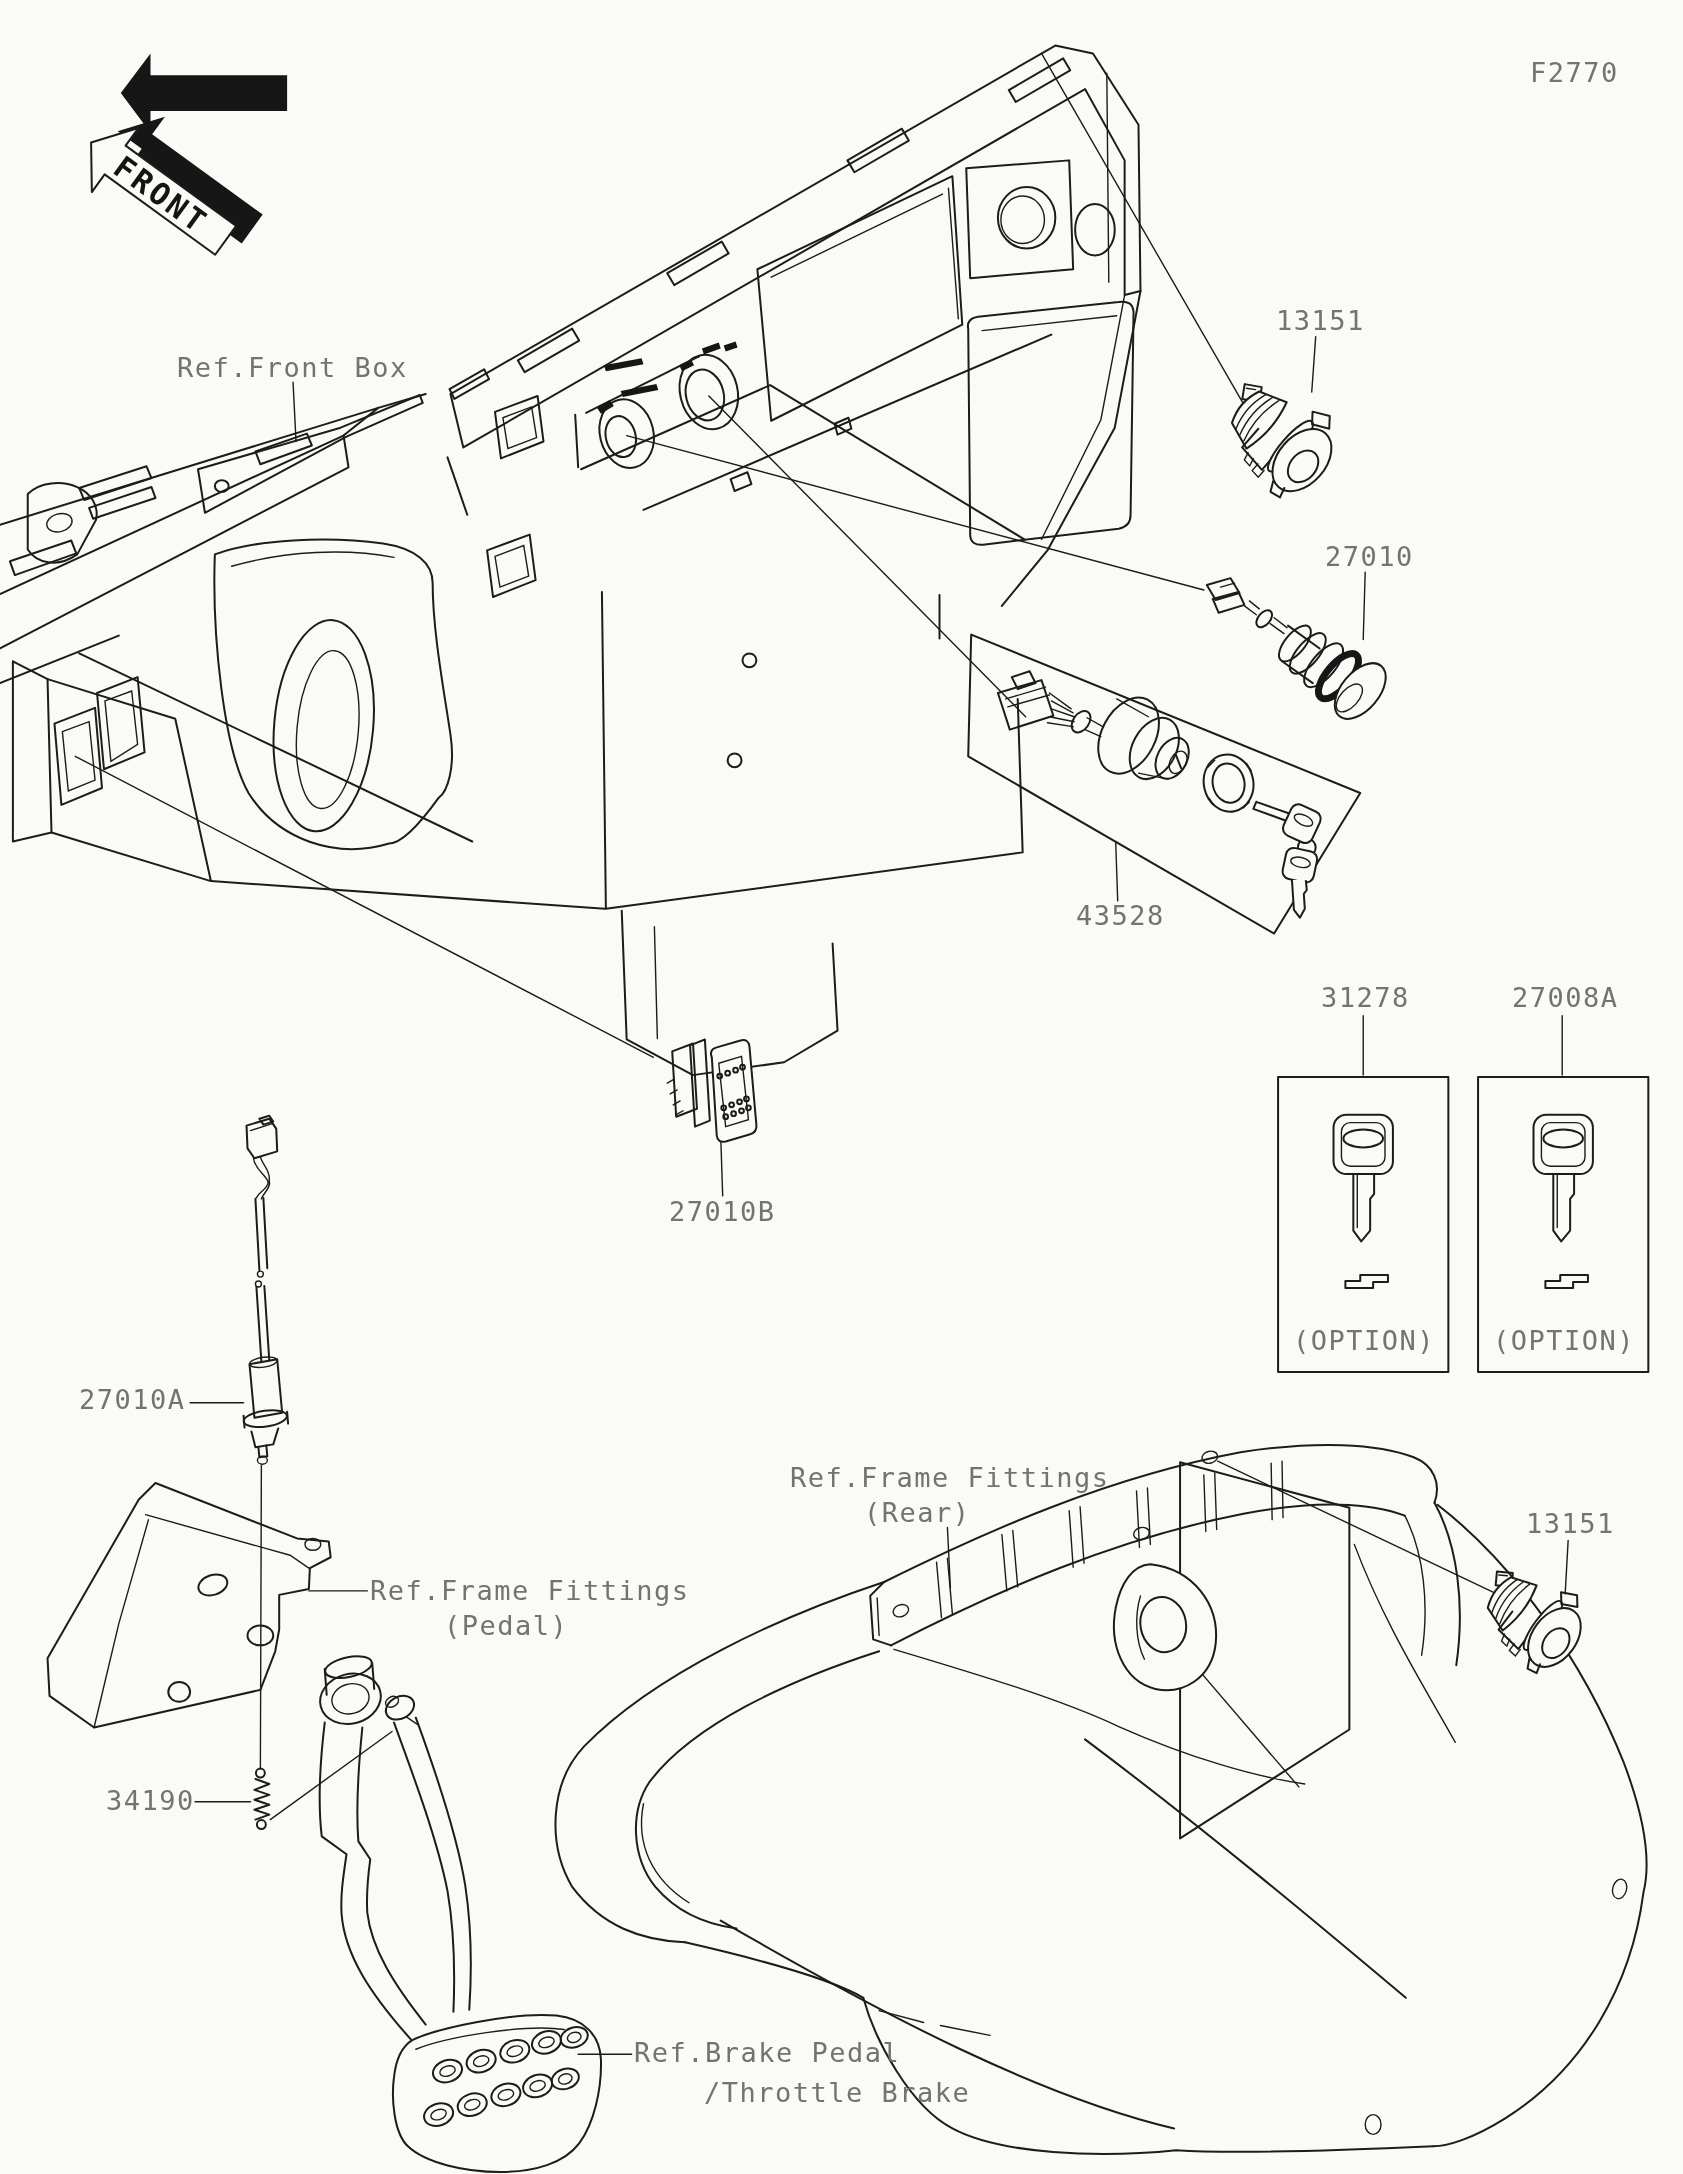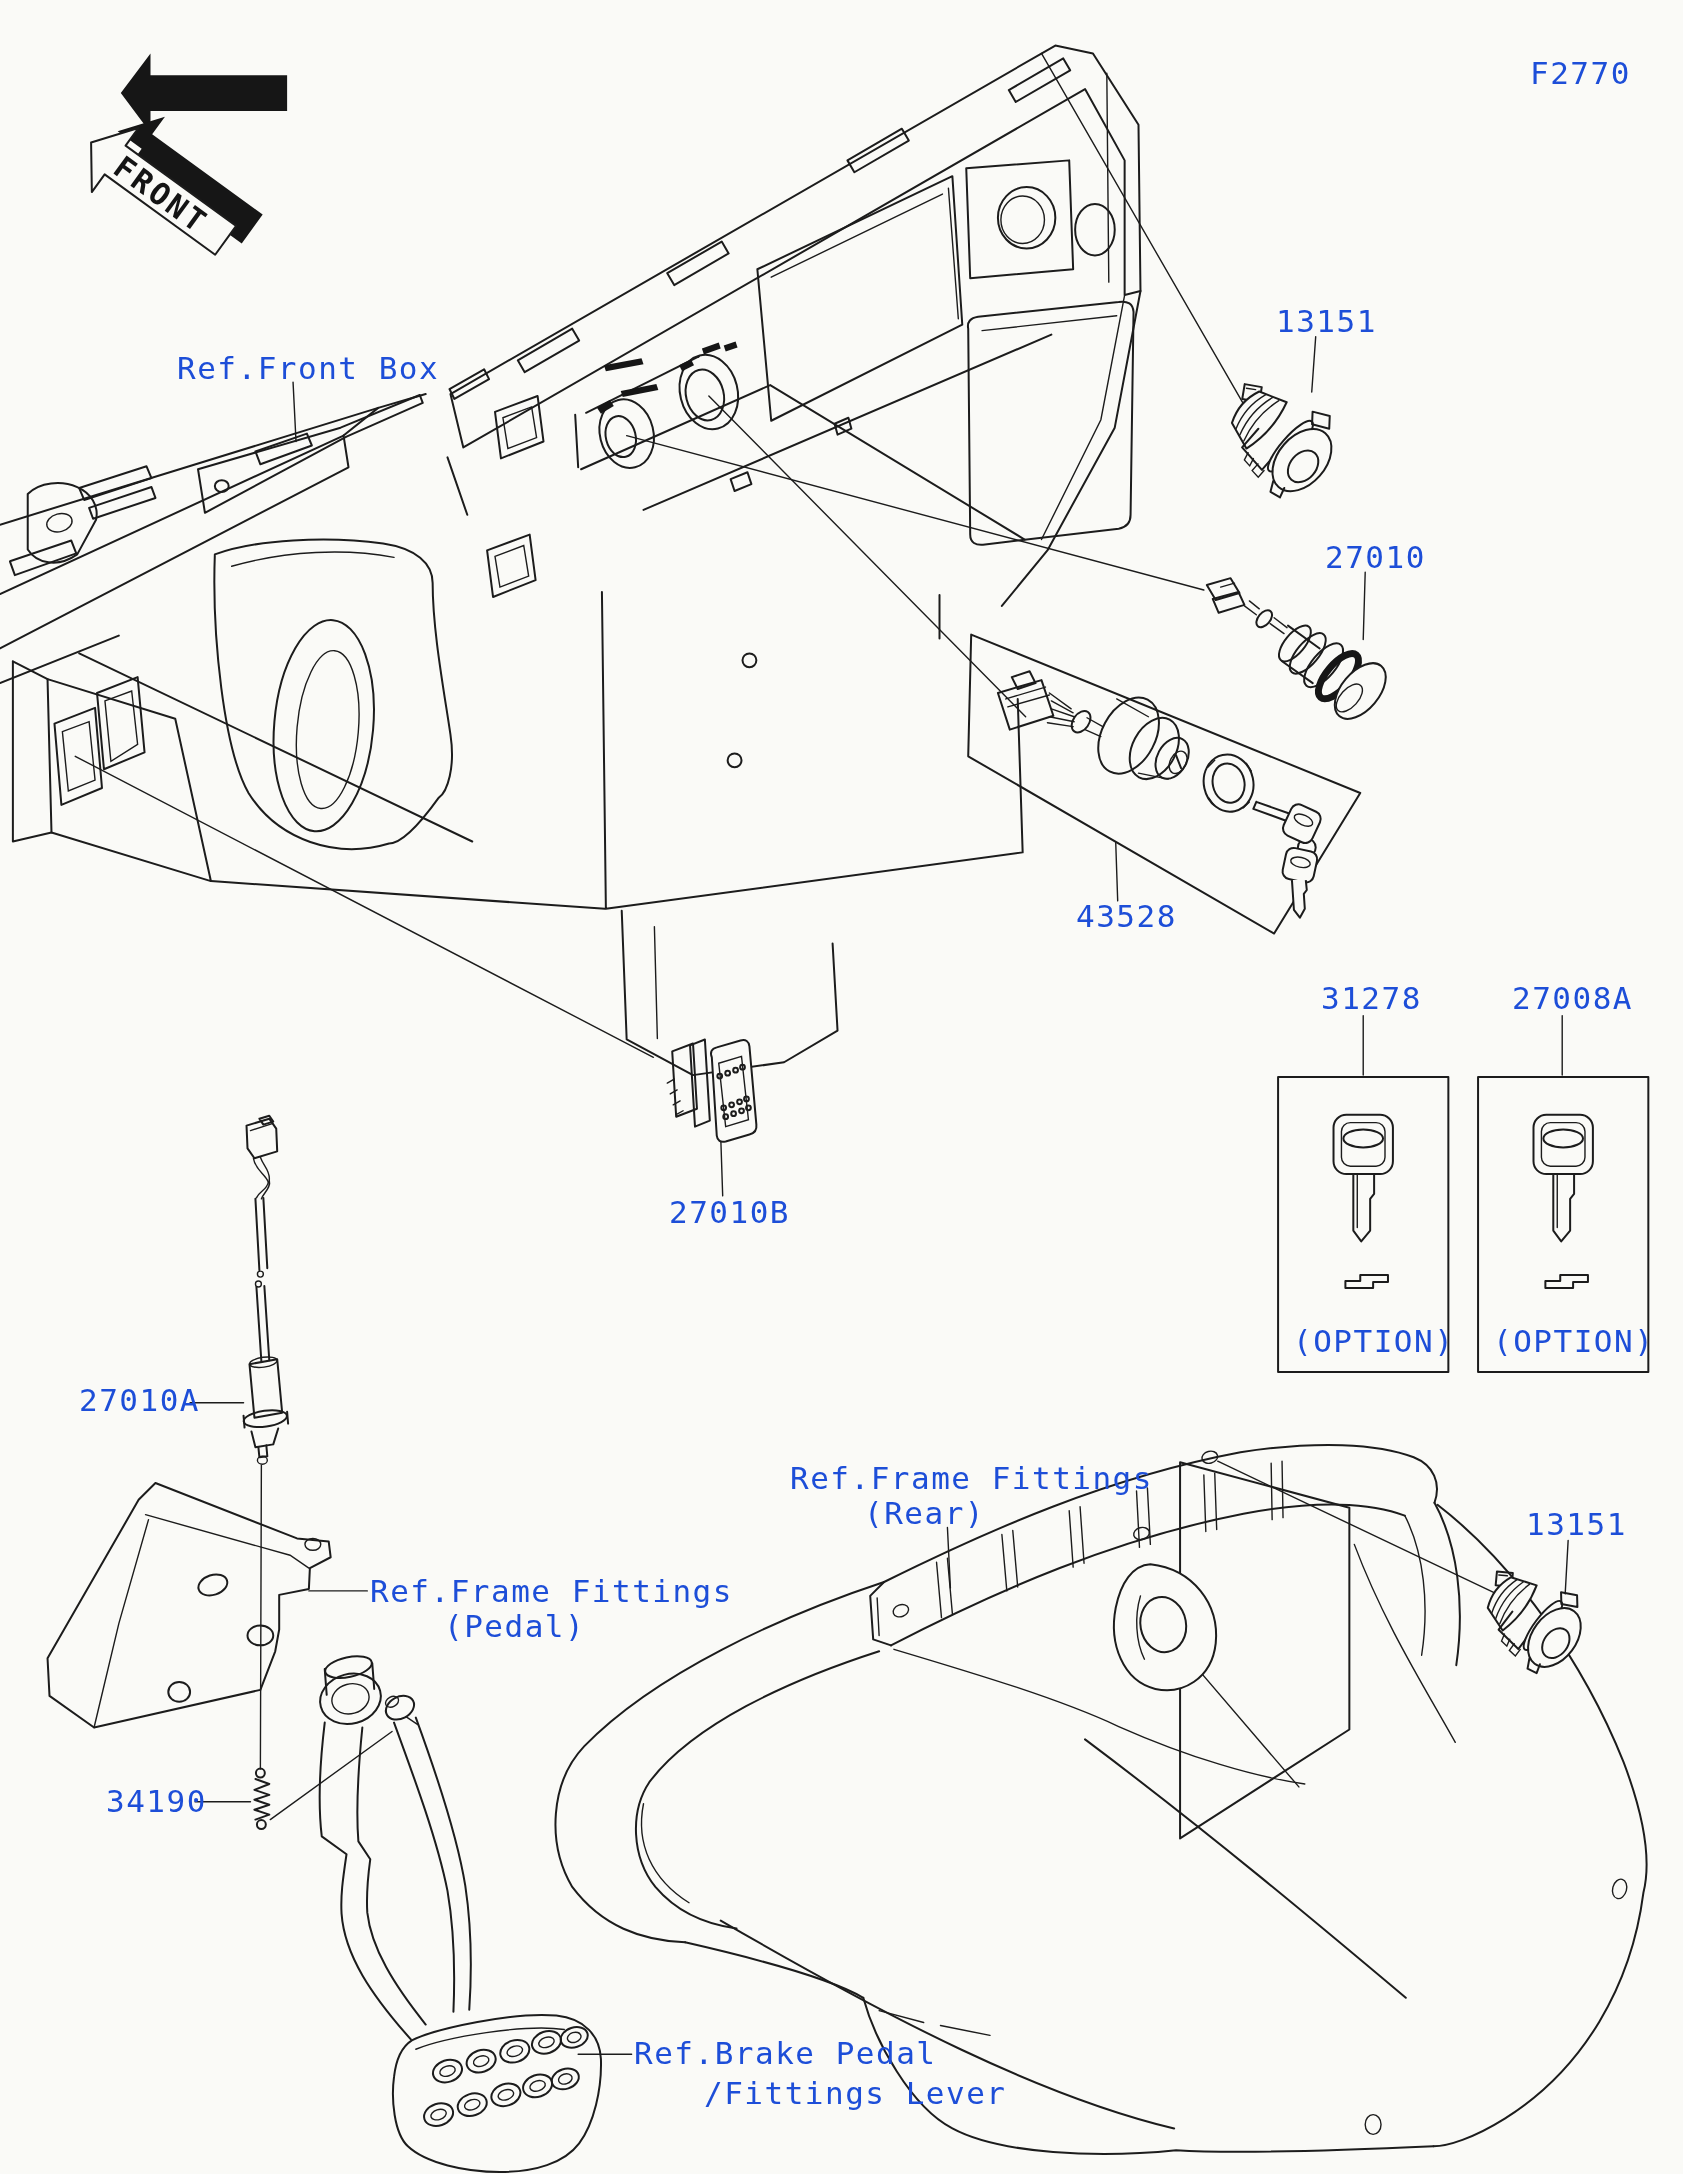--- a/index.html
+++ b/index.html
@@ -4,22 +4,22 @@
 <style>
   html,body { margin:0; padding:0; background:#e8e8e6; }
   #stage {
     position:relative; width:1683px; height:2174px; margin:0 auto;
     background:#fafaf7; overflow:hidden;
     font-family:"DejaVu Sans Mono","Liberation Mono",monospace;
   }
   #art { position:absolute; left:0; top:0; }
   #art * { vector-effect:non-scaling-stroke; }
   .lbl {
-    position:absolute; font-size:31px; line-height:28px; letter-spacing:1.5px;
-    color:#1d4ed8; white-space:pre;
+    position:absolute; font-size:27px; line-height:28px; letter-spacing:1.5px;
+    color:#737373; white-space:pre;
   }
   svg .ln   { fill:none; stroke:#1c1c1c; stroke-width:2; stroke-linecap:round; stroke-linejoin:round; }
   svg .thin { fill:none; stroke:#1c1c1c; stroke-width:1.4; stroke-linecap:round; }
   svg .paper{ fill:#fafaf7; stroke:#1c1c1c; stroke-width:2; stroke-linejoin:round; }
   svg .ink  { fill:#161616; stroke:none; }
   svg .thick{ fill:none; stroke:#161616; stroke-width:7; }
   svg .txt  { fill:#141414; stroke:none; font-family:"DejaVu Sans Mono","Liberation Mono",monospace;
               font-weight:bold; font-size:31px; letter-spacing:3px; }
 </style>
 </head>
@@ -371,17 +371,17 @@
 <div class="lbl" style="left:1293px; top:1327px">(OPTION)</div>
 <div class="lbl" style="left:1493px; top:1327px">(OPTION)</div>
 <div class="lbl" style="left:669px;  top:1198px">27010B</div>
 <div class="lbl" style="left:79px;   top:1386px">27010A</div>
 <div class="lbl" style="left:106px;  top:1787px">34190</div>
 <div class="lbl" style="left:370px;  top:1577px">Ref.Frame Fittings</div>
 <div class="lbl" style="left:444px;  top:1612px">(Pedal)</div>
 <div class="lbl" style="left:790px;  top:1464px">Ref.Frame Fittings</div>
 <div class="lbl" style="left:864px;  top:1499px">(Rear)</div>
 <div class="lbl" style="left:634px;  top:2039px">Ref.Brake Pedal</div>
-<div class="lbl" style="left:704px;  top:2079px">/Fittings Lever</div>
+<div class="lbl" style="left:704px;  top:2079px">/Throttle Brake</div>
 <div class="lbl" style="left:1526px; top:1510px">13151</div>
 
 </div>
 
 
 </body></html>

